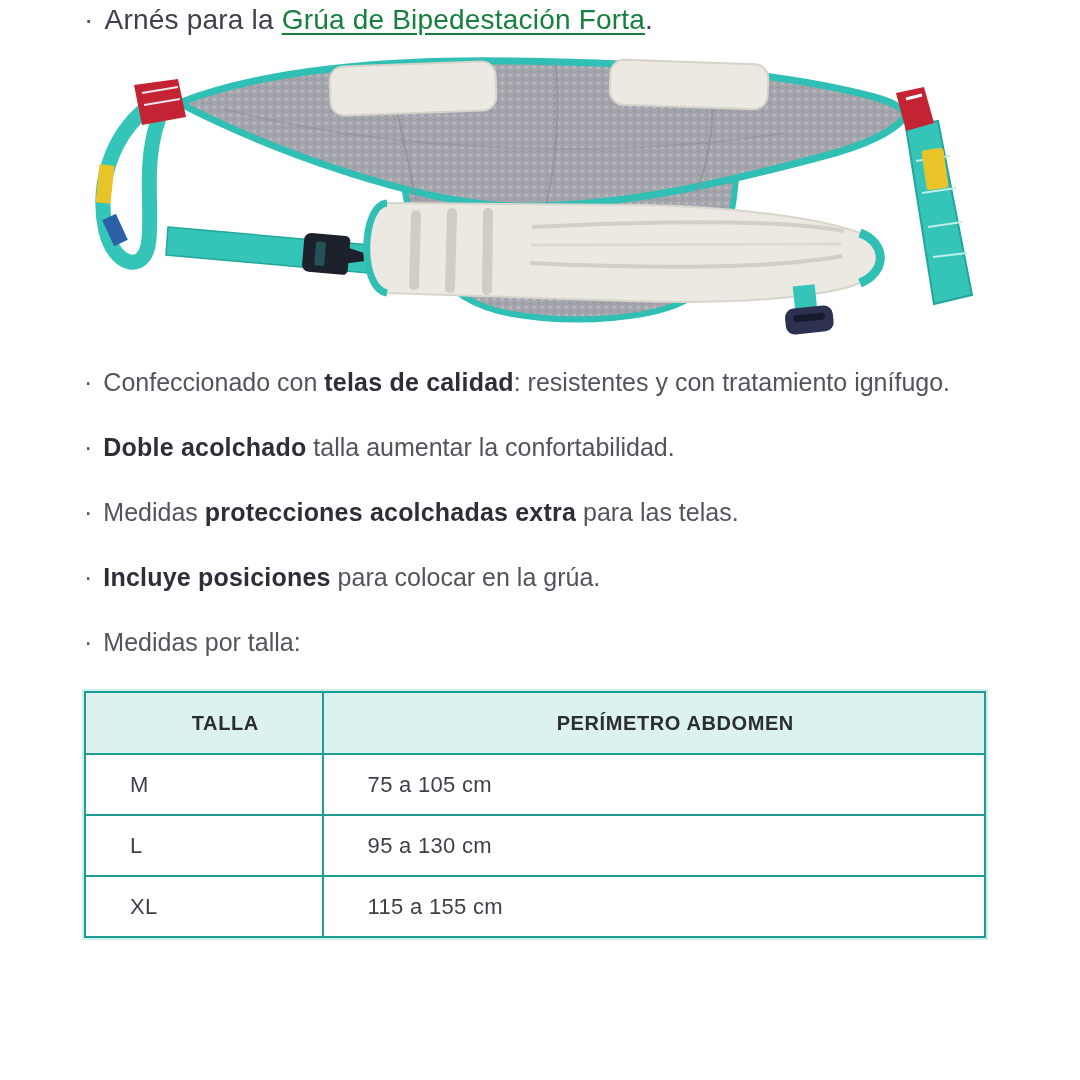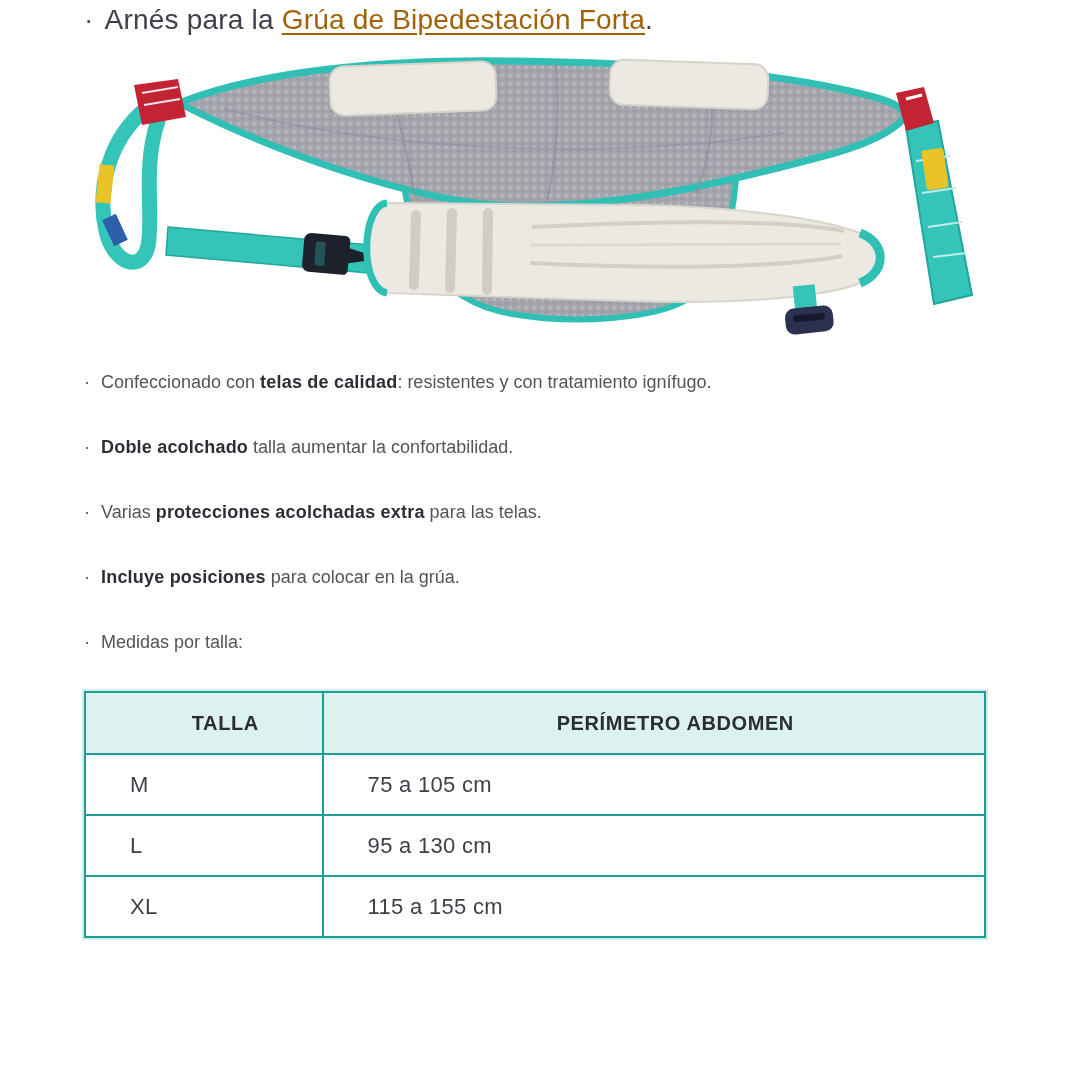--- a/index.html
+++ b/index.html
@@ -9,30 +9,30 @@
     color:#53545b;
   }
   .page{padding:0 94px 0 84px;}
 
   
   .title{
     margin:0;padding-top:3px;
     font-size:28px;line-height:34px;font-weight:400;
     color:#3e404c;letter-spacing:.2px;white-space:nowrap;
   }
-  .title a{color:#a16207;text-decoration:underline;text-underline-offset:4px;cursor:pointer;}
+  .title a{color:#15803d;text-decoration:underline;text-underline-offset:4px;cursor:pointer;}
 
   
   .hero{margin-top:20px;width:906px;height:290px;position:relative;}
   .hero svg{display:block;width:100%;height:100%;}
 
   
   .feature{
     margin:23px 0 0 0;
-    font-size:18px;line-height:42px;font-weight:400;color:#53545b;
+    font-size:25px;line-height:42px;font-weight:400;color:#53545b;
   }
   .feature.first{margin-top:14px;text-align:justify;}
   .feature b{color:#2d2f38;font-weight:700;letter-spacing:.2px;}
   .blt{margin-right:11px;color:#53545b;}
 
   
   .size-table{
     margin-top:28px;width:100%;
     border-collapse:collapse;table-layout:fixed;
     box-shadow:0 0 0 2px #cdeeea;
@@ -129,21 +129,21 @@
         <rect x="701" y="250" width="48" height="26" rx="9" fill="#2c3150"></rect>
         <rect x="709" y="257" width="32" height="7" rx="3.5" fill="#171a2e"></rect>
       </g>
     </svg>
   </div>
 
   <p class="feature first"><span class="blt">·</span><span>Confeccionado con </span><b>telas de calidad</b><span>: resistentes y con tratamiento ignífugo.</span></p>
 
   <p class="feature"><span class="blt">·</span><span></span><b>Doble acolchado</b><span> talla aumentar la confortabilidad.</span></p>
 
-  <p class="feature"><span class="blt">·</span><span>Varias </span><b>protecciones acolchadas extra</b><span> para las telas.</span></p>
+  <p class="feature"><span class="blt">·</span><span>Medidas </span><b>protecciones acolchadas extra</b><span> para las telas.</span></p>
 
 
   <p class="feature"><span class="blt">·</span><span></span><b>Incluye posiciones</b><span> para colocar en la grúa.</span></p>
 
   <p class="feature"><span class="blt">·</span><span>Medidas por talla:</span><b></b><span></span></p>
 
   <table class="size-table">
     <colgroup>
         <col class="col-talla">
         <col>

